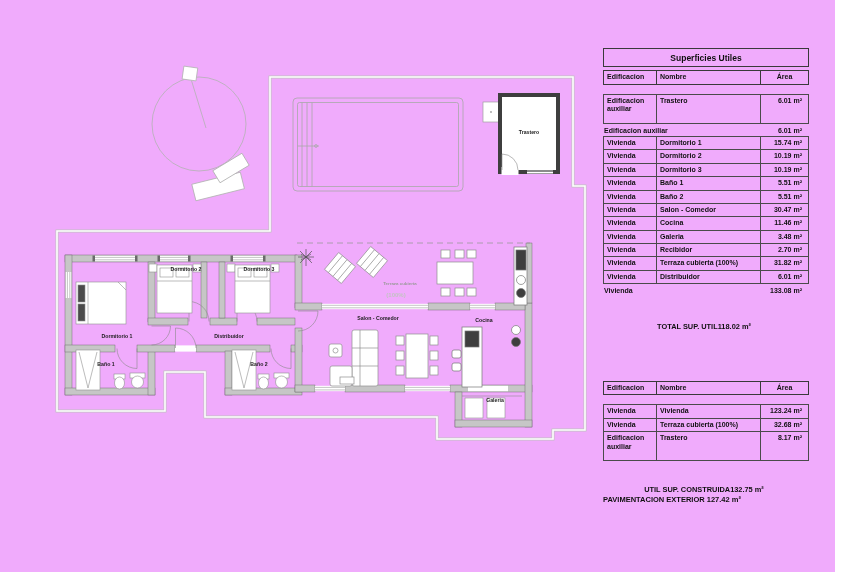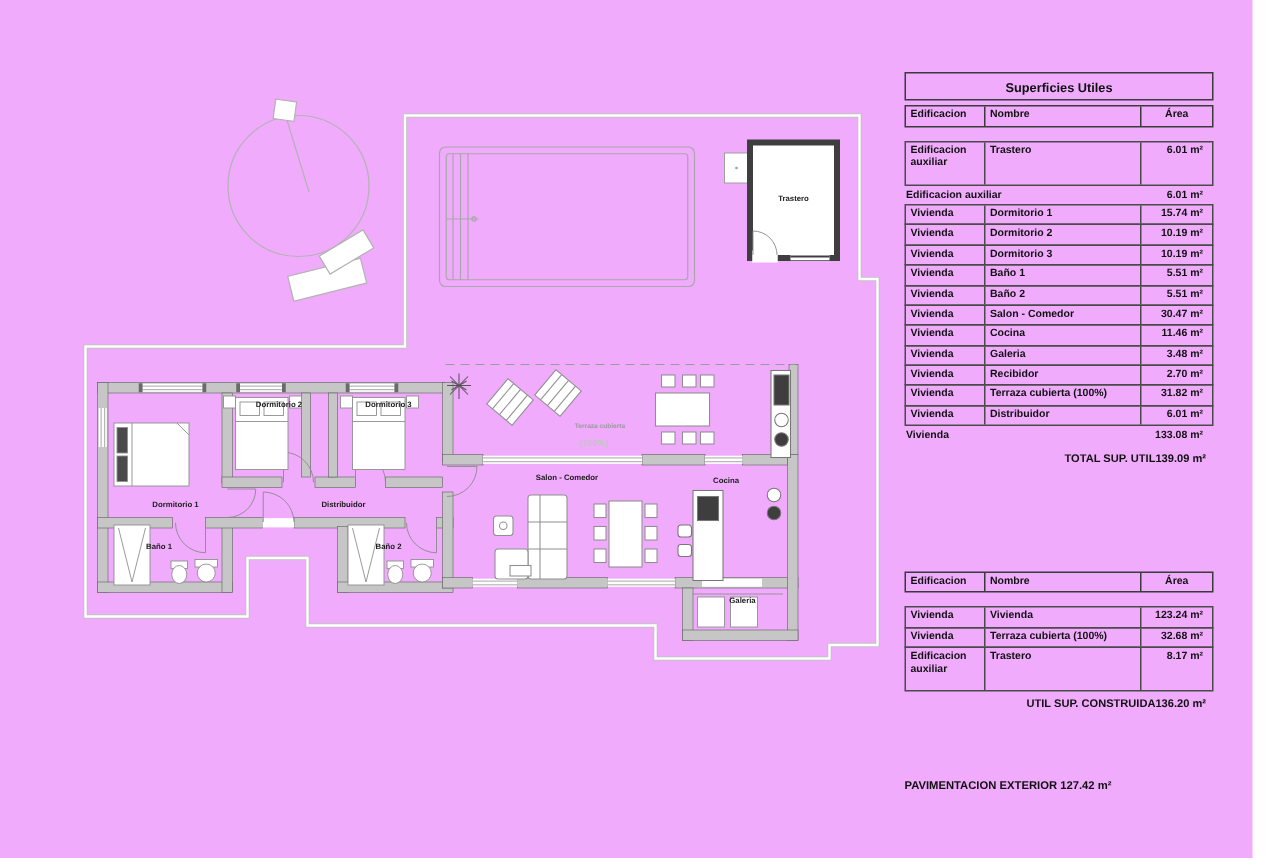--- a/index.html
+++ b/index.html
@@ -24,23 +24,23 @@
   .hcn{flex:1;border-left:1px solid #3a3a3a;}
   .hca{width:48px;border-left:1px solid #3a3a3a;text-align:center;}
   .tbl-gap{height:10px;}
   .trow{display:flex;border:1px solid #4a4a4a;margin-top:-1px;align-items:stretch;}
   .trow .ce{width:52px;padding:2px 3px;}
   .trow .cn{flex:1;border-left:1px solid #4a4a4a;padding:2px 3px;}
   .trow .ca{width:48px;border-left:1px solid #4a4a4a;text-align:right;padding:2px 6px 2px 2px;}
   .trow.tall{min-height:30px;}
   .srow{display:flex;justify-content:space-between;padding:3px 1px 2px 1px;}
   .srow .sa{padding-right:6px;}
-  .totrow{display:flex;justify-content:flex-end;padding:4px 1px 2px 1px;font-size:7.4px;}
+  .totrow{display:flex;justify-content:center;padding:4px 1px 2px 1px;font-size:7.4px;margin-top:21px;}
   .totrow .sa{padding-right:4px;}
-  .pav{position:absolute;left:603px;top:519px;font-size:7.5px;font-weight:bold;color:#101010;}
+  .pav{position:absolute;left:603px;top:495px;font-size:7.5px;font-weight:bold;color:#101010;}
 </style>
 </head>
 <body>
 
 <div id="canvas">
 
 <svg id="plan-svg" width="850" height="572" viewBox="0 0 850 572">
 
   <g>
     <path d="M57,231 H270 V77 H573 V186 H585 V430 H553 V439 H437 V417 H205 V372 H165 V411 H57 Z" fill="none" stroke="#c2c2c2" stroke-width="3"></path>
@@ -375,21 +375,21 @@
     <div class="cn">Distribuidor</div>
     <div class="ca">6.01 m²</div>
   </div>
 
   <div class="srow">
     <div>Vivienda</div>
     <div class="sa">133.08 m²</div>
   </div>
   <div class="totrow">
     <div>TOTAL SUP. UTIL</div>
-    <div class="sa">139.09 m²</div>
+    <div class="sa">118.02 m²</div>
   </div>
 </div>
 
 <div class="tbl tbl2">
   <div class="tbl-cols">
     <div class="hce">Edificacion</div>
     <div class="hcn">Nombre</div>
     <div class="hca">Área</div>
   </div>
   <div class="tbl-gap"></div>
@@ -405,19 +405,19 @@
     <div class="ca">32.68 m²</div>
   </div>
   <div class="trow tall">
     <div class="ce">Edificacion auxiliar</div>
     <div class="cn">Trastero</div>
     <div class="ca">8.17 m²</div>
   </div>
 
   <div class="totrow">
     <div>UTIL SUP. CONSTRUIDA</div>
-    <div class="sa">136.20 m²</div>
+    <div class="sa">132.75 m²</div>
   </div>
 </div>
 
 <div class="pav">PAVIMENTACION EXTERIOR 127.42 m²</div>
 
 </div>
 
 </body></html>

